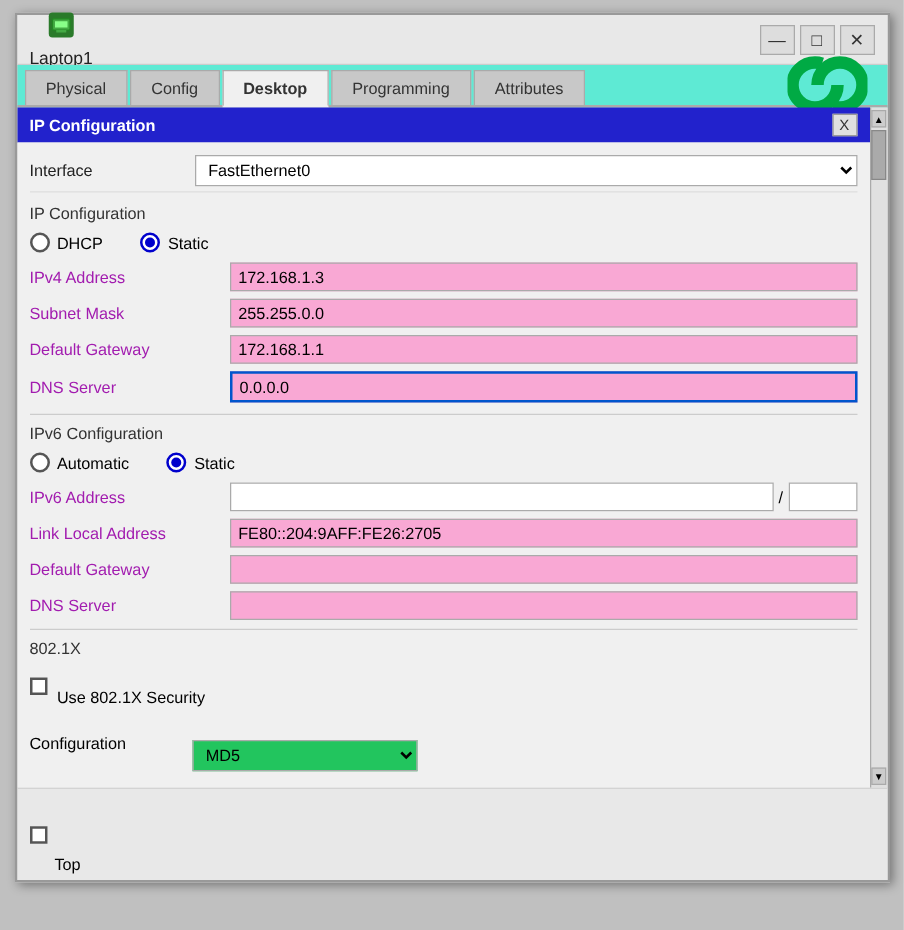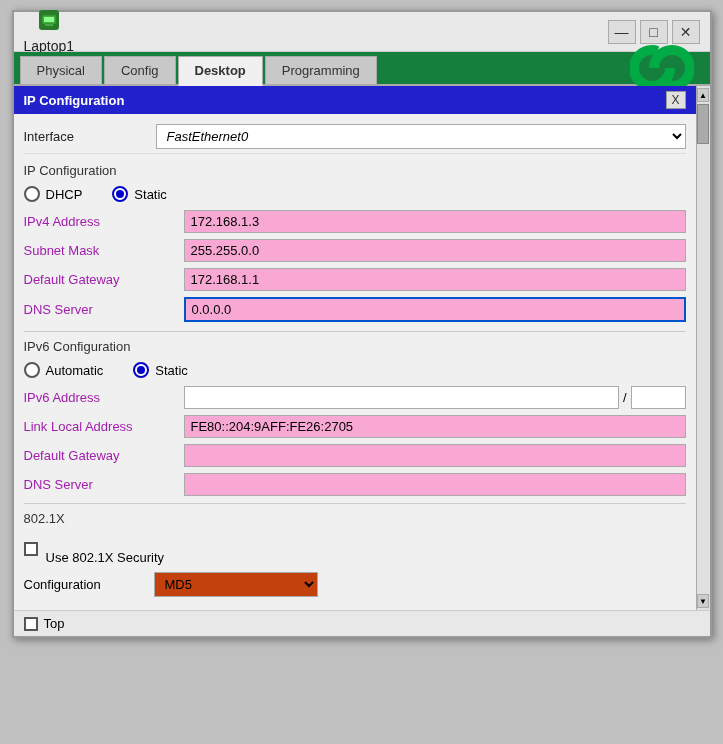--- a/index.html
+++ b/index.html
@@ -4,30 +4,30 @@
   <style>
     * { box-sizing: border-box; margin: 0; padding: 0; font-family: 'Segoe UI', Arial, sans-serif; }
     body { background: #c0c0c0; display: flex; justify-content: center; align-items: flex-start; width: 723px; height: 744px; overflow: hidden; }
     .window { width: 700px; margin: 10px auto; background: #f0f0f0; border: 2px solid #999; box-shadow: 2px 2px 8px rgba(0,0,0,0.4); }
     .title-bar { background: #e8e8e8; border-bottom: 1px solid #ccc; display: flex; align-items: center; justify-content: space-between; padding: 6px 10px; height: 40px; }
     .title-bar-left { display: flex; align-items: center; gap: 8px; flex-direction: column; }
     .title-icon { width: 20px; height: 20px; background: #2a7a2a; border-radius: 3px; display: flex; align-items: center; justify-content: center; color: white; font-size: 10px; font-weight: bold; }
     .title-text { font-size: 14px; font-weight: 500; color: #222; }
     .title-controls { display: flex; gap: 4px; }
     .title-btn { width: 28px; height: 24px; background: #ddd; border: 1px solid #aaa; cursor: pointer; display: flex; align-items: center; justify-content: center; font-size: 14px; color: #333; }
-    .tabs { display: flex; background: #15803d; border-bottom: 2px solid #aaa; padding: 4px 6px 0 6px; gap: 2px; }
+    .tabs { display: flex; background: #5eead4; border-bottom: 2px solid #aaa; padding: 4px 6px 0 6px; gap: 2px; }
     .tab { padding: 6px 16px; font-size: 13px; cursor: pointer; background: #c8c8c8; border: 1px solid #aaa; border-bottom: none; color: #333; }
     .tab.active { background: #f0f0f0; font-weight: bold; border-bottom: 2px solid #f0f0f0; margin-bottom: -2px; }
     .section-header { background: #2222cc; color: white; padding: 5px 10px; display: flex; justify-content: space-between; align-items: center; margin: 0; }
     .section-header-text { font-size: 13px; font-weight: bold; }
     .section-close { background: #e0e0e0; color: #333; border: 1px solid #999; width: 20px; height: 18px; cursor: pointer; font-size: 12px; display: flex; align-items: center; justify-content: center; }
     .form-area { padding: 6px 10px; background: #f0f0f0; }
     .interface-row { display: flex; align-items: center; padding: 4px 0; border-bottom: 1px solid #ddd; }
     .interface-label { width: 132px; font-size: 13px; color: #222; }
-    .interface-select { flex: 1; padding: 3px 6px; font-size: 13px; border: 1px solid #aaa; background: white; cursor: pointer; font-style: italic; }
+    .interface-select { flex: 1; padding: 3px 6px; font-size: 13px; border: 1px solid #aaa; background: white; cursor: pointer; }
     .sub-section { margin: 6px 0; }
     .sub-section-title { font-size: 13px; color: #333; font-weight: 500; padding: 3px 0; }
     .radio-row { display: flex; align-items: center; gap: 30px; padding: 5px 0; }
     .radio-item { display: flex; align-items: center; gap: 6px; font-size: 13px; cursor: pointer; }
     .radio-circle { width: 16px; height: 16px; border-radius: 50%; border: 2px solid #555; background: white; display: flex; align-items: center; justify-content: center; flex-shrink: 0; }
     .radio-circle.checked { border-color: #0000cc; }
     .radio-circle.checked::after { content: ''; width: 8px; height: 8px; background: #0000cc; border-radius: 50%; }
     .field-row { display: flex; align-items: center; padding: 3px 0; }
     .field-label { width: 160px; font-size: 13px; color: #a21caf; flex-shrink: 0; }
     .field-input { flex: 1; padding: 3px 6px; font-size: 13px; border: 1px solid #aaa; background: #f9a8d4; }
@@ -35,24 +35,24 @@
     .ipv6-address-row { display: flex; align-items: center; gap: 4px; }
     .ipv6-main { flex: 3; padding: 3px 6px; font-size: 13px; border: 1px solid #aaa; background: white; }
     .ipv6-slash { font-size: 13px; }
     .ipv6-prefix { width: 55px; padding: 3px 4px; font-size: 13px; border: 1px solid #aaa; background: white; }
     .divider-section { border-top: 1px solid #ccc; margin: 4px 0; padding-top: 4px; }
     .checkbox-row { display: flex; align-items: center; gap: 8px; padding: 4px 0; }
     .checkbox-box { width: 14px; height: 14px; border: 2px solid #555; background: white; flex-shrink: 0; }
     .checkbox-label { font-size: 13px; margin-top: 17px; }
     .auth-row { display: flex; align-items: center; padding: 3px 0; }
     .auth-label { width: 130px; font-size: 13px; }
-    .auth-select { width: 164px; padding: 3px 6px; font-size: 13px; border: 1px solid #aaa; background: #c2410c; cursor: pointer; }
+    .auth-select { width: 180px; padding: 3px 6px; font-size: 13px; border: 1px solid #aaa; background: #22c55e; cursor: pointer; margin-top: 20px; }
     .bottom-bar { display: flex; align-items: center; padding: 5px 10px; border-top: 1px solid #ccc; background: #e8e8e8; }
     .bottom-checkbox { width: 14px; height: 14px; border: 2px solid #555; background: white; margin-right: 6px; }
-    .bottom-label { font-size: 13px; }
+    .bottom-label { font-size: 13px; margin-top: 48px; }
     .main-body { display: flex; position: relative; }
     .scrollbar-track { width: 14px; background: #e0e0e0; border-left: 1px solid #aaa; display: flex; flex-direction: column; align-items: center; padding: 2px 0; min-height: 400px; }
     .scrollbar-up { width: 12px; height: 14px; background: #ccc; border: 1px solid #aaa; display: flex; align-items: center; justify-content: center; font-size: 8px; cursor: pointer; }
     .scrollbar-thumb { width: 12px; height: 40px; background: #aaa; border: 1px solid #888; margin: 2px 0; }
     .scrollbar-down { width: 12px; height: 14px; background: #ccc; border: 1px solid #aaa; display: flex; align-items: center; justify-content: center; font-size: 8px; cursor: pointer; margin-top: auto; }
   </style>
 </head>
 <body>
 
 <div class="window">
@@ -73,20 +73,21 @@
       <button class="title-btn">□</button>
       <button class="title-btn close">✕</button>
     </div>
   </div>
 
   <div class="tabs" style="position:relative;">
     <div class="tab">Physical</div>
     <div class="tab">Config</div>
     <div class="tab active">Desktop</div>
     <div class="tab">Programming</div>
+    <div class="tab">Attributes</div>
 
     <div style="position:absolute; right:16px; top:-10px; width:64px; height:52px;">
       <svg viewBox="0 0 64 52" width="64" height="52">
 
         <circle cx="22" cy="26" r="18" fill="none" stroke="#00aa44" stroke-width="10" stroke-dasharray="90 23"></circle>
         <circle cx="42" cy="26" r="18" fill="none" stroke="#00aa44" stroke-width="10" stroke-dasharray="90 23" transform="rotate(180 42 26)"></circle>
       </svg>
     </div>
   </div>
 

